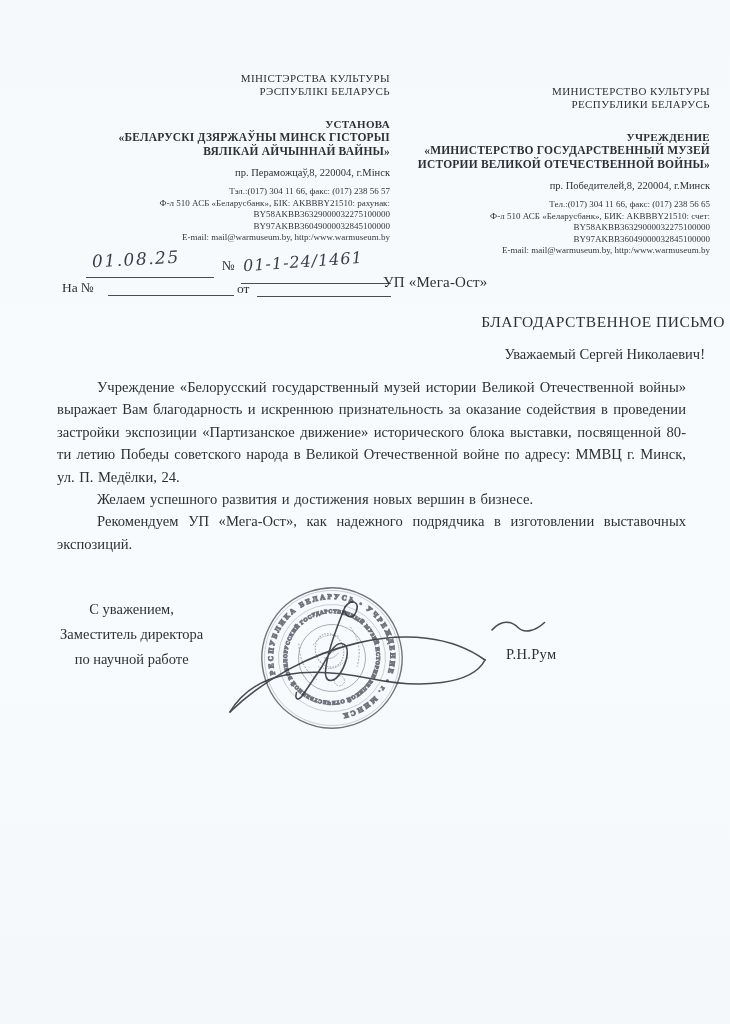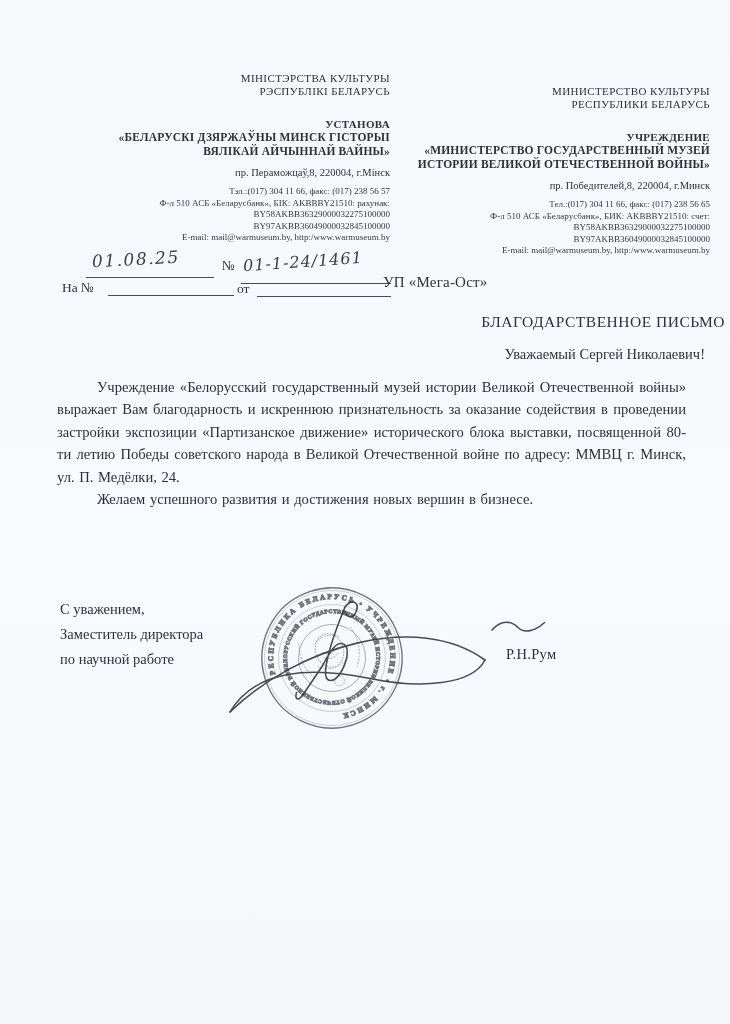--- a/index.html
+++ b/index.html
@@ -73,23 +73,24 @@
   <div class="abs ref-label" style="left:237px;top:281px;">от</div>
   <div class="rline" style="left:257px;top:296px;width:134px;"></div>
   <div class="abs recipient" style="left:383px;top:274px;">УП «Мега-Ост»</div>
 
   <div class="abs center title" style="left:65px;top:313px;width:660px;">БЛАГОДАРСТВЕННОЕ ПИСЬМО</div>
   <div class="abs center salutation" style="left:45px;top:346px;width:660px;">Уважаемый Сергей Николаевич!</div>
 
   <div class="abs body-text" style="left:57px;top:376px;width:629px;">
     <p>Учреждение «Белорусский государственный музей истории Великой Отечественной войны» выражает Вам благодарность и искреннюю признательность за оказание содействия в проведении застройки экспозиции «Партизанское движение» исторического блока выставки, посвященной 80-ти летию Победы советского народа в Великой Отечественной войне по адресу: ММВЦ г. Минск, ул. П. Медёлки, 24.</p>
     <p>Желаем успешного развития и достижения новых вершин в бизнесе.</p>
+    <p>Рекомендуем УП «Мега-Ост», как надежного подрядчика в изготовлении выставочных экспозиций.</p>
   </div>
 
-  <div class="abs sig" style="left:60px;top:597px;">
+  <div class="abs sig" style="left:60px;top:597px;text-align:center;">
     <div>С уважением,</div>
     <div class="pre">Заместитель директора
 по научной работе</div>
   </div>
   <div class="abs sig-name" style="left:506px;top:646px;">Р.Н.Рум</div>
 
   <svg class="overlay" width="730" height="1024" viewBox="0 0 730 1024">
     <defs>
       <path id="ringOuter" d="M 273 658 A 59 59 0 0 1 391 658 A 59 59 0 0 1 273.1 658.2" fill="none"></path>
       <path id="ringInner" d="M 287 658 A 45 45 0 0 1 377 658 A 45 45 0 0 1 287.1 658.2" fill="none"></path>

